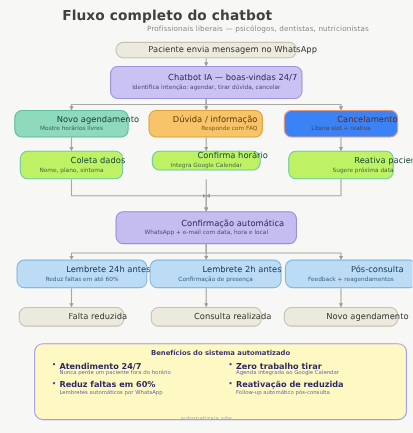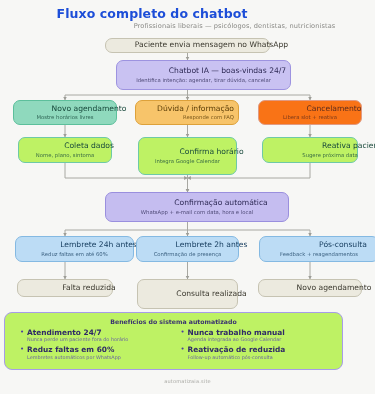--- a/index.html
+++ b/index.html
@@ -9,21 +9,21 @@
     font-family:"DejaVu Sans","Liberation Sans",sans-serif;
     color:#2b2b2b;
     overflow:hidden;
     position:relative;
   }
   .canvas{position:relative;width:375px;height:394px;}
   svg.edges{position:absolute;left:0;top:0;width:375px;height:394px;pointer-events:none;}
 
   .title{
     position:absolute;left:0;top:6px;width:304px;text-align:center;
-    font-size:12.5px;font-weight:bold;letter-spacing:.1px;color:#1d4ed8;
+    font-size:12.5px;font-weight:bold;letter-spacing:.1px;color:#404040;
   }
   .subtitle{
     position:absolute;left:0;top:22px;width:375px;text-align:center;
     font-size:6.6px;color:#8a8a86;letter-spacing:.1px;padding-left:47px;
   }
 
   .node{
     position:absolute;box-sizing:border-box;
     border-radius:7px;border:1px solid #c9c9c2;
     display:flex;flex-direction:column;align-items:center;justify-content:center;
@@ -36,27 +36,27 @@
   .n-start,.n-end{background:#eceadf;border-color:#c6c3b2;color:#3a382e;}
   
   .n-purple{background:#c9c2f2;border-color:#9d93e0;color:#2e2a55;}
   .n-purple2{background:#c5bdf0;border-color:#9a8fde;color:#2e2a55;}
   
   .n-teal{background:#8fd9bd;border-color:#5cbf9b;color:#16473a;}
   .n-teal2{background:#bef264;border-color:#6ec9a7;color:#18493b;}
   
   .n-amber{background:#f7c46a;border-color:#dda13a;color:#5a3c06;}
   
-  .n-salmon{background:#f97316;border-color:#e09a82;color:#5e2c1c;}
+  .n-salmon{background:#3b82f6;border-color:#e09a82;color:#5e2c1c;}
   
   .n-blue{background:#bcdcf5;border-color:#84b9e2;color:#133a5c;}
 
   .panel{
-    position:absolute;left:4px;top:312px;width:339px;height:58px;
-    box-sizing:border-box;background:#bef264;border:1px solid #a79ce8;
+    position:absolute;left:31px;top:312px;width:339px;height:70px;
+    box-sizing:border-box;background:#fef9c3;border:1px solid #a79ce8;
     border-radius:8px;padding:4px 8px 3px 8px;
   }
   .panel-title{
     text-align:center;font-size:6.2px;font-weight:bold;color:#3b3470;margin-top:1px;
   }
   .cols{display:flex;margin-top:4px;}
   .col{width:50%;padding-left:14px;box-sizing:border-box;}
   .bullet{margin-bottom:4px;position:relative;}
   .bullet:before{
     content:"•";position:absolute;left:-7px;top:-1px;color:#4a3fa0;font-size:7px;
@@ -107,21 +107,21 @@
       <path d="M65,262 L65,279"></path>
       <path d="M187.5,262 L187.5,279"></path>
       <path d="M310,262 L310,279"></path>
     </g>
   </svg>
 
   <div class="node n-start" style="left:105px;top:38px;width:165px;height:15px;">
     <div class="lbl">Paciente envia mensagem no WhatsApp</div>
   </div>
 
-  <div class="node n-purple" style="left:116px;top:60px;width:175px;height:30px;">
+  <div class="node n-purple" style="left:100px;top:60px;width:175px;height:30px;">
     <div class="lbl">Chatbot IA — boas-vindas 24/7</div>
     <div class="sub">Identifica intenção: agendar, tirar dúvida, cancelar</div>
   </div>
 
   <div class="node n-teal" style="left:13px;top:100px;width:104px;height:25px;">
     <div class="lbl">Novo agendamento</div>
     <div class="sub">Mostre horários livres</div>
   </div>
 
   <div class="node n-amber" style="left:135px;top:100px;width:104px;height:25px;align-items:flex-end;">
@@ -132,55 +132,55 @@
   <div class="node n-salmon" style="left:258px;top:100px;width:104px;height:25px;">
     <div class="lbl">Cancelamento</div>
     <div class="sub">Libera slot + reativa</div>
   </div>
 
   <div class="node n-teal2" style="left:18px;top:137px;width:94px;height:26px;">
     <div class="lbl">Coleta dados</div>
     <div class="sub">Nome, plano, sintoma</div>
   </div>
 
-  <div class="node n-teal2" style="left:138px;top:137px;width:99px;height:38px;">
+  <div class="node n-teal2" style="left:138px;top:137px;width:99px;height:18px;">
     <div class="lbl">Confirma horário</div>
     <div class="sub">Integra Google Calendar</div>
   </div>
 
   <div class="node n-teal2" style="left:262px;top:137px;width:96px;height:26px;padding-left:44px;">
     <div class="lbl">Reativa paciente</div>
     <div class="sub">Sugere próxima data</div>
   </div>
 
-  <div class="node n-purple2" style="left:105px;top:192px;width:184px;height:30px;">
+  <div class="node n-purple2" style="left:105px;top:192px;width:165px;height:30px;">
     <div class="lbl">Confirmação automática</div>
     <div class="sub">WhatsApp + e-mail com data, hora e local</div>
   </div>
 
   <div class="node n-blue" style="left:15px;top:236px;width:119px;height:26px;">
     <div class="lbl">Lembrete 24h antes</div>
     <div class="sub">Reduz faltas em até 60%</div>
   </div>
 
-  <div class="node n-blue" style="left:136px;top:236px;width:103px;height:26px;text-align:center;">
+  <div class="node n-blue" style="left:136px;top:236px;width:120px;height:26px;text-align:center;">
     <div class="lbl">Lembrete 2h antes</div>
     <div class="sub">Confirmação de presença</div>
   </div>
 
   <div class="node n-blue" style="left:259px;top:236px;width:120px;height:26px;">
     <div class="lbl">Pós-consulta</div>
     <div class="sub">Feedback + reagendamentos</div>
   </div>
 
   <div class="node n-end" style="left:17px;top:279px;width:96px;height:18px;">
     <div class="lbl">Falta reduzida</div>
   </div>
 
-  <div class="node n-end" style="left:137px;top:279px;width:101px;height:30px;">
+  <div class="node n-end" style="left:137px;top:279px;width:101px;height:18px;">
     <div class="lbl">Consulta realizada</div>
   </div>
 
   <div class="node n-end" style="left:258px;top:279px;width:104px;height:18px;">
     <div class="lbl">Novo agendamento</div>
   </div>
 
   <div class="panel">
     <div class="panel-title">Benefícios do sistema automatizado</div>
     <div class="cols">
@@ -189,21 +189,21 @@
           <div class="b-head">Atendimento 24/7</div>
           <div class="b-sub">Nunca perde um paciente fora do horário</div>
         </div>
         <div class="bullet">
           <div class="b-head">Reduz faltas em 60%</div>
           <div class="b-sub">Lembretes automáticos por WhatsApp</div>
         </div>
       </div>
       <div class="col">
         <div class="bullet">
-          <div class="b-head">Nunca trabalho manual</div>
+          <div class="b-head">Zero trabalho tirar</div>
           <div class="b-sub">Agenda integrada ao Google Calendar</div>
         </div>
         <div class="bullet">
           <div class="b-head">Reativação de reduzida</div>
           <div class="b-sub">Follow-up automático pós-consulta</div>
         </div>
       </div>
     </div>
   </div>
 

